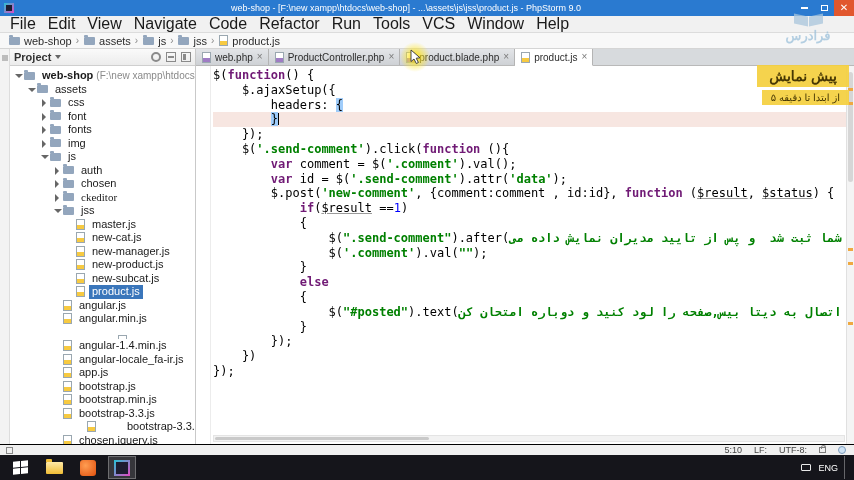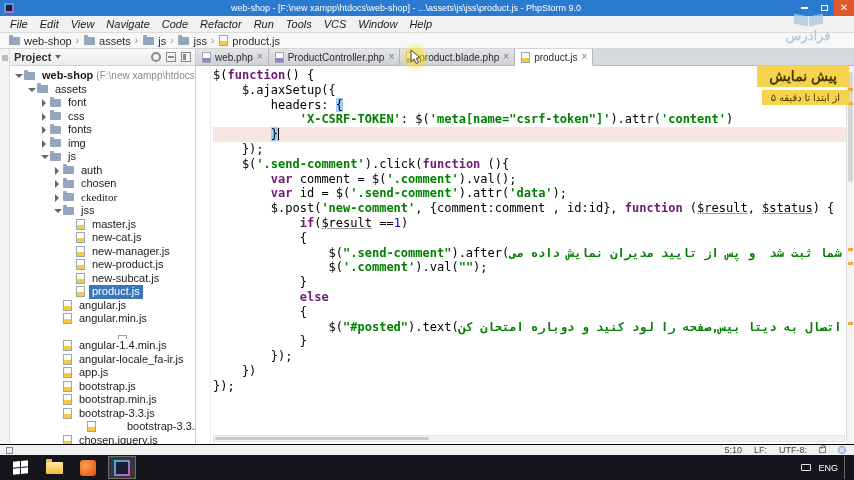--- a/index.html
+++ b/index.html
@@ -13,21 +13,21 @@
   .tb-appicon::after{ content:''; position:absolute; inset:2px; background:#1d1d30; }
   .tb-title { font-size:9px; margin:0 auto; white-space:nowrap; overflow:hidden; }
   .winbtns { display:flex; height:100%; flex:0 0 auto; }
   .winbtn { width:20px; height:100%; display:flex; align-items:center; justify-content:center; }
   .glyph-min { width:7px; height:2px; background:#fff; }
   .glyph-max { width:7px; height:6px; border:1px solid #fff; }
   .winbtn.close { background:#e1572e; color:#fff; font-size:10px; line-height:10px; }
 
   
   .menubar { position:absolute; top:16px; left:0; right:0; height:17px; background:#f1f1f1; border-bottom:1px solid #dcdcdc; display:flex; align-items:center; padding-left:4px; }
-  .menu-item { font-size:11px; color:#1a1a1a; padding:0 6px;font-style:italic; }
+  .menu-item { font-size:16px; color:#1a1a1a; padding:0 6px; }
 
   
   .navbar { position:absolute; top:33px; left:0; right:0; height:16px; background:#f8f8f8; border-bottom:1px solid #d5d5d5; display:flex; align-items:center; padding-left:8px; }
   .bc-item { display:inline-flex; align-items:center; font-size:11px; color:#2b2b2b; }
   .bc-sep { color:#8c8c8c; font-size:10px; margin:0 4px; }
 
   
   .main { position:absolute; top:49px; left:0; right:0; bottom:36px; display:flex; }
   .tool-stripe { width:10px; background:#f3f3f3; border-right:1px solid #dddddd; flex:0 0 auto; }
   .stripe-btn { width:6px; height:6px; margin:6px auto 0; background:#bcbcbc; }
@@ -222,26 +222,26 @@
             <span class="tree-suffix"> (F:\new xampp\htdocs\web-shop)</span>
           </div>
           <div class="tree-row" style="padding-left: 17px;">
             <span class="tw tw-exp"></span>
             <span class="ico ico-folder"></span>
             <span class="tree-label">assets</span>
           </div>
           <div class="tree-row" style="padding-left: 30px;">
             <span class="tw tw-col"></span>
             <span class="ico ico-folder"></span>
+            <span class="tree-label">css</span>
+          </div>
+          <div class="tree-row" style="padding-left: 30px;">
+            <span class="tw tw-col"></span>
+            <span class="ico ico-folder"></span>
             <span class="tree-label">font</span>
-          </div>
-          <div class="tree-row" style="padding-left: 30px;">
-            <span class="tw tw-col"></span>
-            <span class="ico ico-folder"></span>
-            <span class="tree-label">css</span>
           </div>
           <div class="tree-row" style="padding-left: 30px;">
             <span class="tw tw-col"></span>
             <span class="ico ico-folder"></span>
             <span class="tree-label">fonts</span>
           </div>
           <div class="tree-row" style="padding-left: 30px;">
             <span class="tw tw-col"></span>
             <span class="ico ico-folder"></span>
             <span class="tree-label">img</span>
@@ -380,21 +380,20 @@
             <span class="ico ico-jsfile"></span>
             <span class="tab-label">product.js</span>
             <span class="tab-close">×</span>
           </div>
         </div>
       <div class="gutter"></div>
       <div class="code-area">
           <div class="code-line"><span class="c-p">$(</span><span class="c-k">function</span><span class="c-p">() {</span></div>
           <div class="code-line"><span class="c-p">    $.ajaxSetup({</span></div>
           <div class="code-line"><span class="c-p">        headers: </span><span class="c-bm">{</span></div>
-          <div class="code-line"><span class="c-p">            </span><span class="c-s">'X-CSRF-TOKEN'</span><span class="c-p">: $(</span><span class="c-s">'meta[name="csrf-token"]'</span><span class="c-p">).attr(</span><span class="c-s">'content'</span><span class="c-p">)</span></div>
           <div class="code-line caret-line"><span class="c-p">        </span><span class="c-bm">}</span><span class="caret"></span></div>
           <div class="code-line"><span class="c-p">    });</span></div>
           <div class="code-line"><span class="c-p">    $(</span><span class="c-s">'.send-comment'</span><span class="c-p">).click(</span><span class="c-k">function</span><span class="c-p"> (){</span></div>
           <div class="code-line"><span class="c-p">        </span><span class="c-k">var</span><span class="c-p"> comment = $(</span><span class="c-s">'.comment'</span><span class="c-p">).val();</span></div>
           <div class="code-line"><span class="c-p">        </span><span class="c-k">var</span><span class="c-p"> id = $(</span><span class="c-s">'.send-comment'</span><span class="c-p">).attr(</span><span class="c-s">'data'</span><span class="c-p">);</span></div>
           <div class="code-line"><span class="c-p">        $.post(</span><span class="c-s">'new-comment'</span><span class="c-p">, {comment:comment , id:id}, </span><span class="c-k">function</span><span class="c-p"> (</span><span class="c-u">$result</span><span class="c-p">, </span><span class="c-u">$status</span><span class="c-p">) {</span></div>
           <div class="code-line"><span class="c-p">            </span><span class="c-k">if</span><span class="c-p">(</span><span class="c-u">$result</span><span class="c-p"> ==</span><span class="c-n">1</span><span class="c-p">)</span></div>
           <div class="code-line"><span class="c-p">            {</span></div>
           <div class="code-line"><span class="c-p">                $(</span><span class="c-s">".send-comment"</span><span class="c-p">).after(</span><span class="c-fa">دیدگاه شما ثبت شد  و پس از تایید مدیران نمایش داده می</span></div>
           <div class="code-line"><span class="c-p">                $(</span><span class="c-s">'.comment'</span><span class="c-p">).val(</span><span class="c-s">""</span><span class="c-p">);</span></div>

